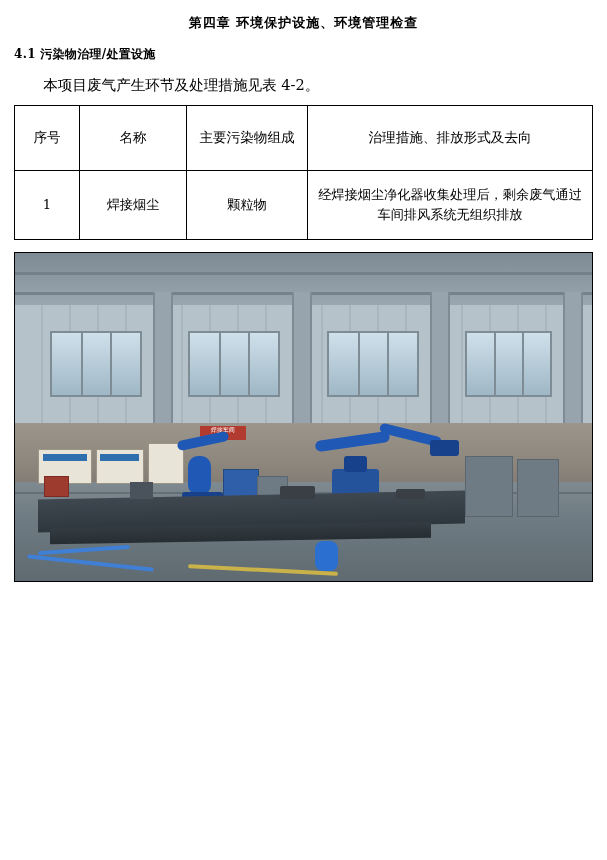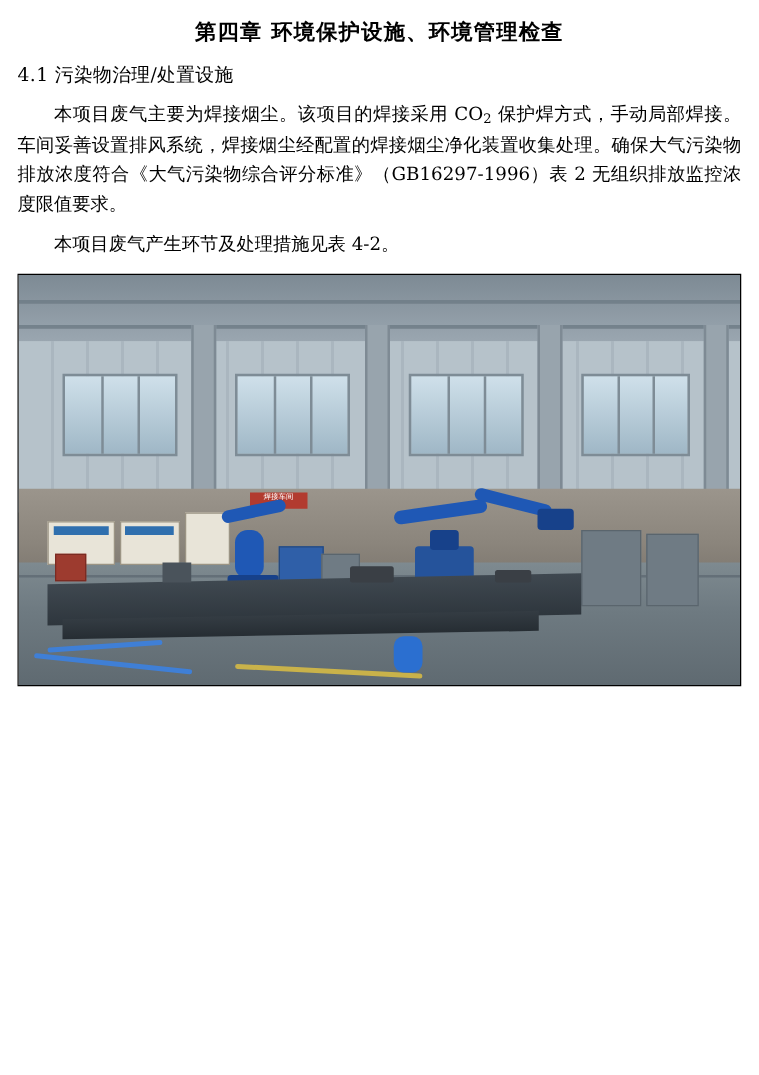--- a/index.html
+++ b/index.html
@@ -17,28 +17,28 @@
   }
   .page {
     width: 607px;
     height: 860px;
     box-sizing: border-box;
     padding: 8px 14px 0 14px;
     position: relative;
   }
   .chapter-title {
     text-align: center;
-    font-size: 17px;
+    font-size: 13px;
     font-weight: bold;
     letter-spacing: 1px;
     margin: 6px 0 14px 0;
   }
   .heading2 {
-    font-size: 15px;
-    font-weight: normal;
+    font-size: 12px;
+    font-weight: bold;
     margin: 0 0 10px 0;
     letter-spacing: 0.3px;
   }
   .heading3 {
     font-size: 14.5px;
     font-weight: bold;
     margin: 0 0 8px 0;
     letter-spacing: 0.3px;
   }
   .para {
@@ -188,25 +188,40 @@
 </head>
 <body>
 
 <div class="page">
 
   <div class="chapter-title">第四章  环境保护设施、环境管理检查</div>
 
   <div class="heading2">4.1  污染物治理/处置设施</div>
 
 
-  <p class="para"><span>本项目废气主要为焊接烟尘。该项目的焊接采用 CO</span><sub>2</sub><span> 保护焊方式，手动局部焊接。车间妥善设置排风系统，焊接烟尘经配置的焊接烟尘净化装置收集处理。确保大气污染物排放浓度符合《大气污染物综合评分标准》（GB16297-1996）表 2 无组织排放监控浓度限值要求。</span></p>
 
   <p class="para2">本项目废气产生环节及处理措施见表 4-2。</p>
 
 
+  <table class="doc-table">
+    <tbody>
+        <tr class="head">
+      <td class="col1">序号</td>
+      <td class="col2">名称</td>
+      <td class="col3">主要污染物组成</td>
+      <td class="col4">治理措施、排放形式及去向</td>
+    </tr>
+    <tr class="body">
+      <td class="col1">1</td>
+      <td class="col2">焊接烟尘</td>
+      <td class="col3">颗粒物</td>
+      <td class="col4">经焊接烟尘净化器收集处理后，剩余废气通过车间排风系统无组织排放</td>
+    </tr>
+  </tbody>
+    </table>
 
   <div class="photo-wrap">
     <div class="photo">
 
       <div class="sky-wall"></div>
       <div class="roof"></div>
       <div class="roof-beam" style="top:6%;"></div>
       <div class="roof-beam" style="top:12%;"></div>
       <div class="wall-panel"></div>
 

